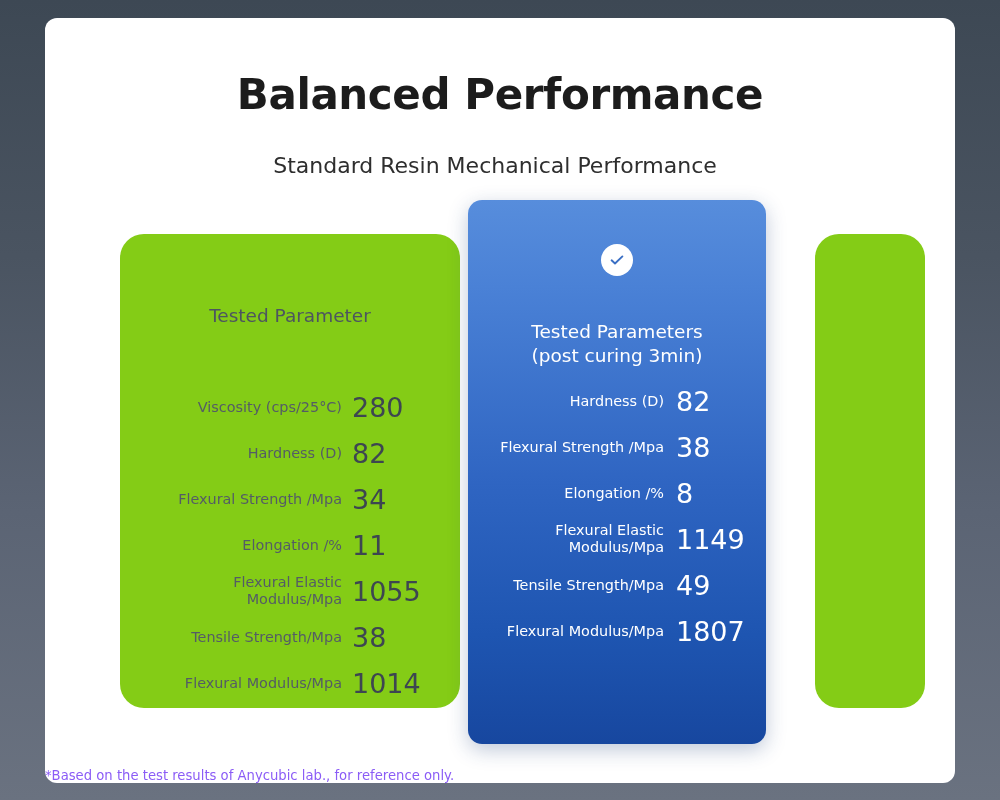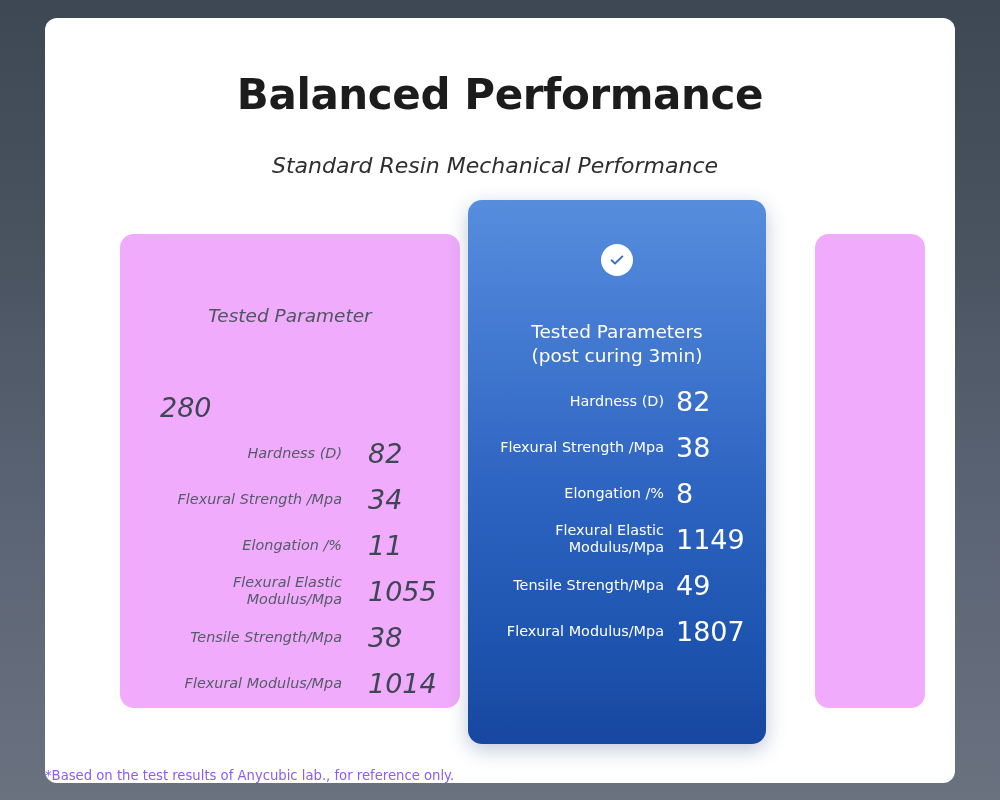--- a/index.html
+++ b/index.html
@@ -34,29 +34,27 @@
     letter-spacing:-0.4px;
     color:#1c1c1c;
   }
 
   #page-subtitle {
     position:absolute;
     left:0; top:135px; width:900px;
     text-align:center;
     font-size:22px;
     color:#2e2e2e;
-    font-style:italic;
   }
 
   
   .panel-ghost {
     position:absolute;
-    background:#f0abfc;
-    border-radius:14px;
-    font-style:italic;
+    background:#84cc16;
+    border-radius:24px;
   }
 
   #gray-card {
     left:75px; top:216px;
     width:340px; height:474px;
   }
 
   #ghost-card-right {
     left:770px; top:216px;
     width:110px; height:474px;
@@ -143,21 +141,21 @@
 
   
   #gray-rows .row { padding-left:14px; }
   #gray-rows .row-label {
     width:208px;
     font-size:14.4px;
     color:#545c66;
   }
   #gray-rows .row-value {
     width:110px;
-    margin-left:26px;
+    margin-left:10px;
     font-size:27px;
     color:#3d4651;
   }
 
   
   #blue-rows .row { padding-left:6px; }
   #blue-rows .row-label {
     width:190px;
     font-size:14.4px;
     color:#ffffff;
@@ -187,20 +185,21 @@
 
   <div class="panel-ghost" id="ghost-card-right"></div>
 
   <div class="panel-ghost" id="gray-card">
     <div class="card-header" id="gray-header">
       <span class="hdr-line">Tested Parameter</span>
       <span class="divider" id="gray-divider"></span>
     </div>
     <div class="rows" id="gray-rows">
       <div class="row">
+        <span class="row-label">Viscosity (cps/25°C)</span>
         <span class="row-value">280</span>
       </div>
       <div class="row">
         <span class="row-label">Hardness (D)</span>
         <span class="row-value">82</span>
       </div>
       <div class="row">
         <span class="row-label">Flexural Strength /Mpa</span>
         <span class="row-value">34</span>
       </div>

